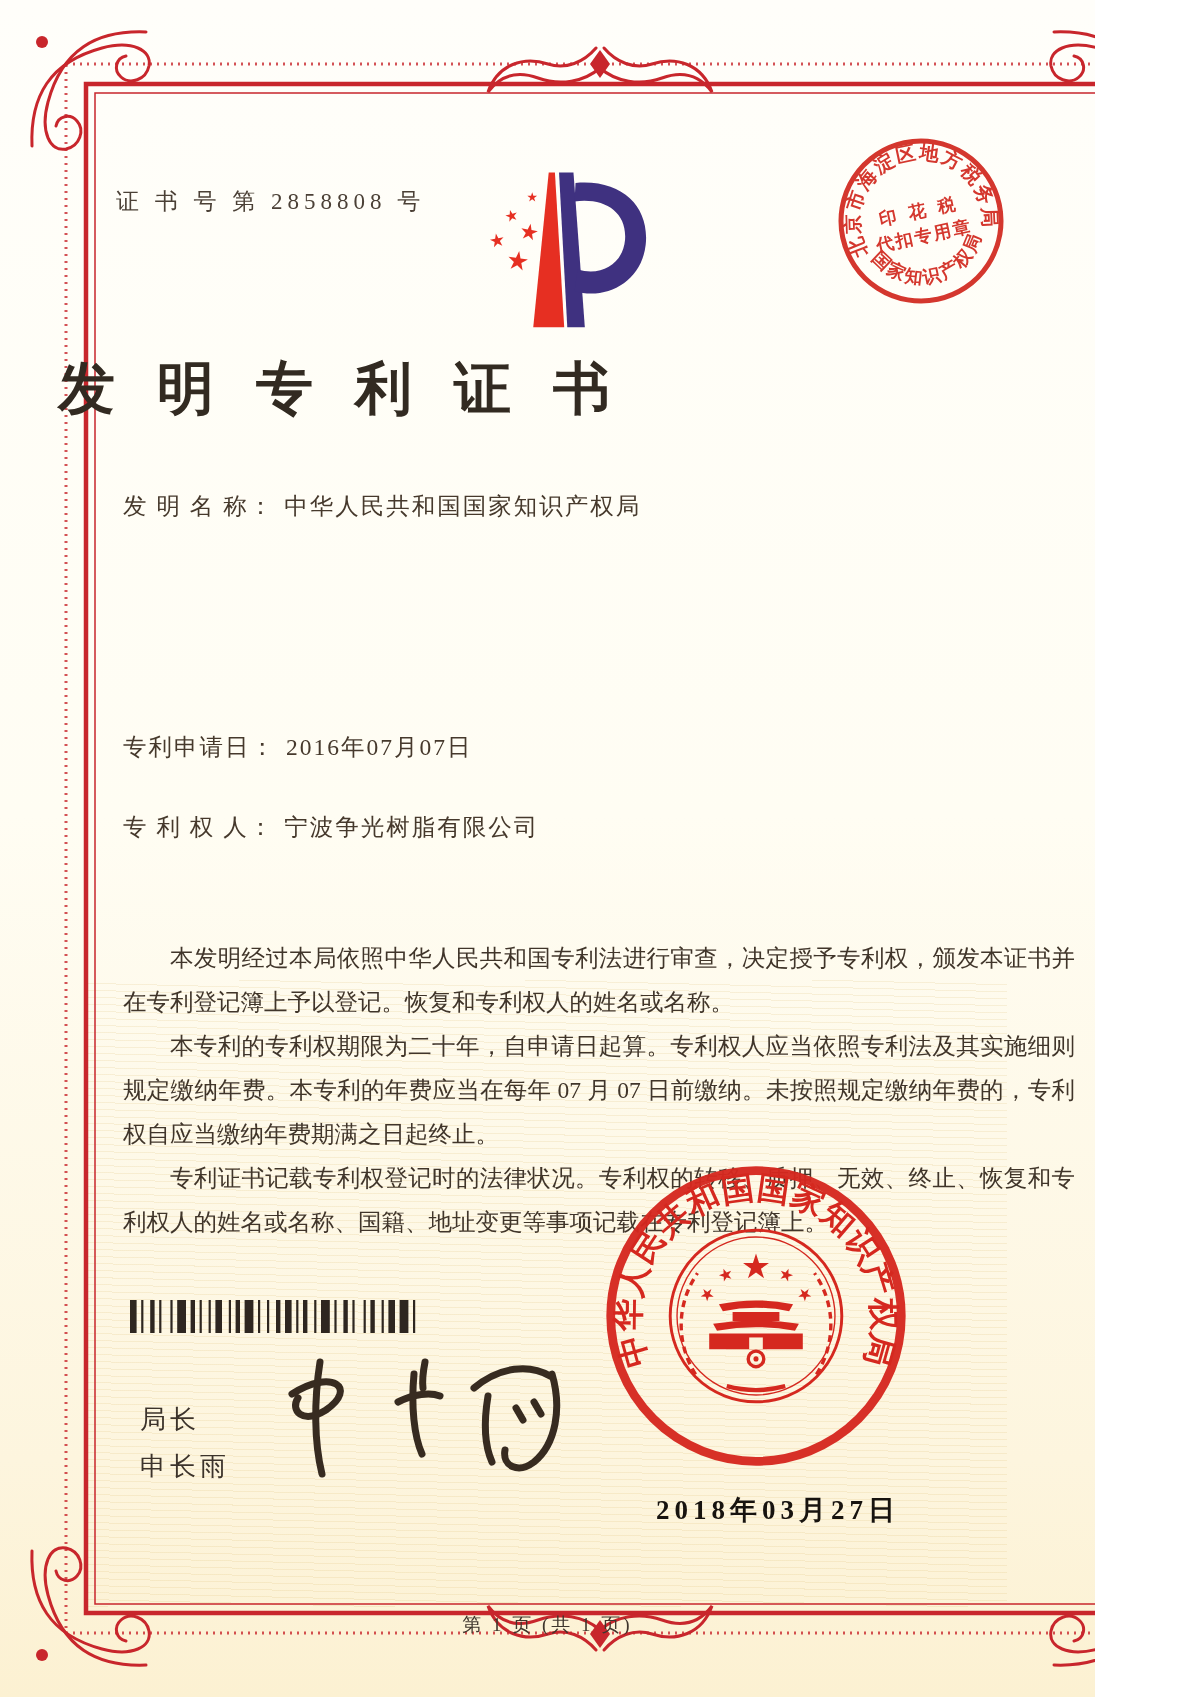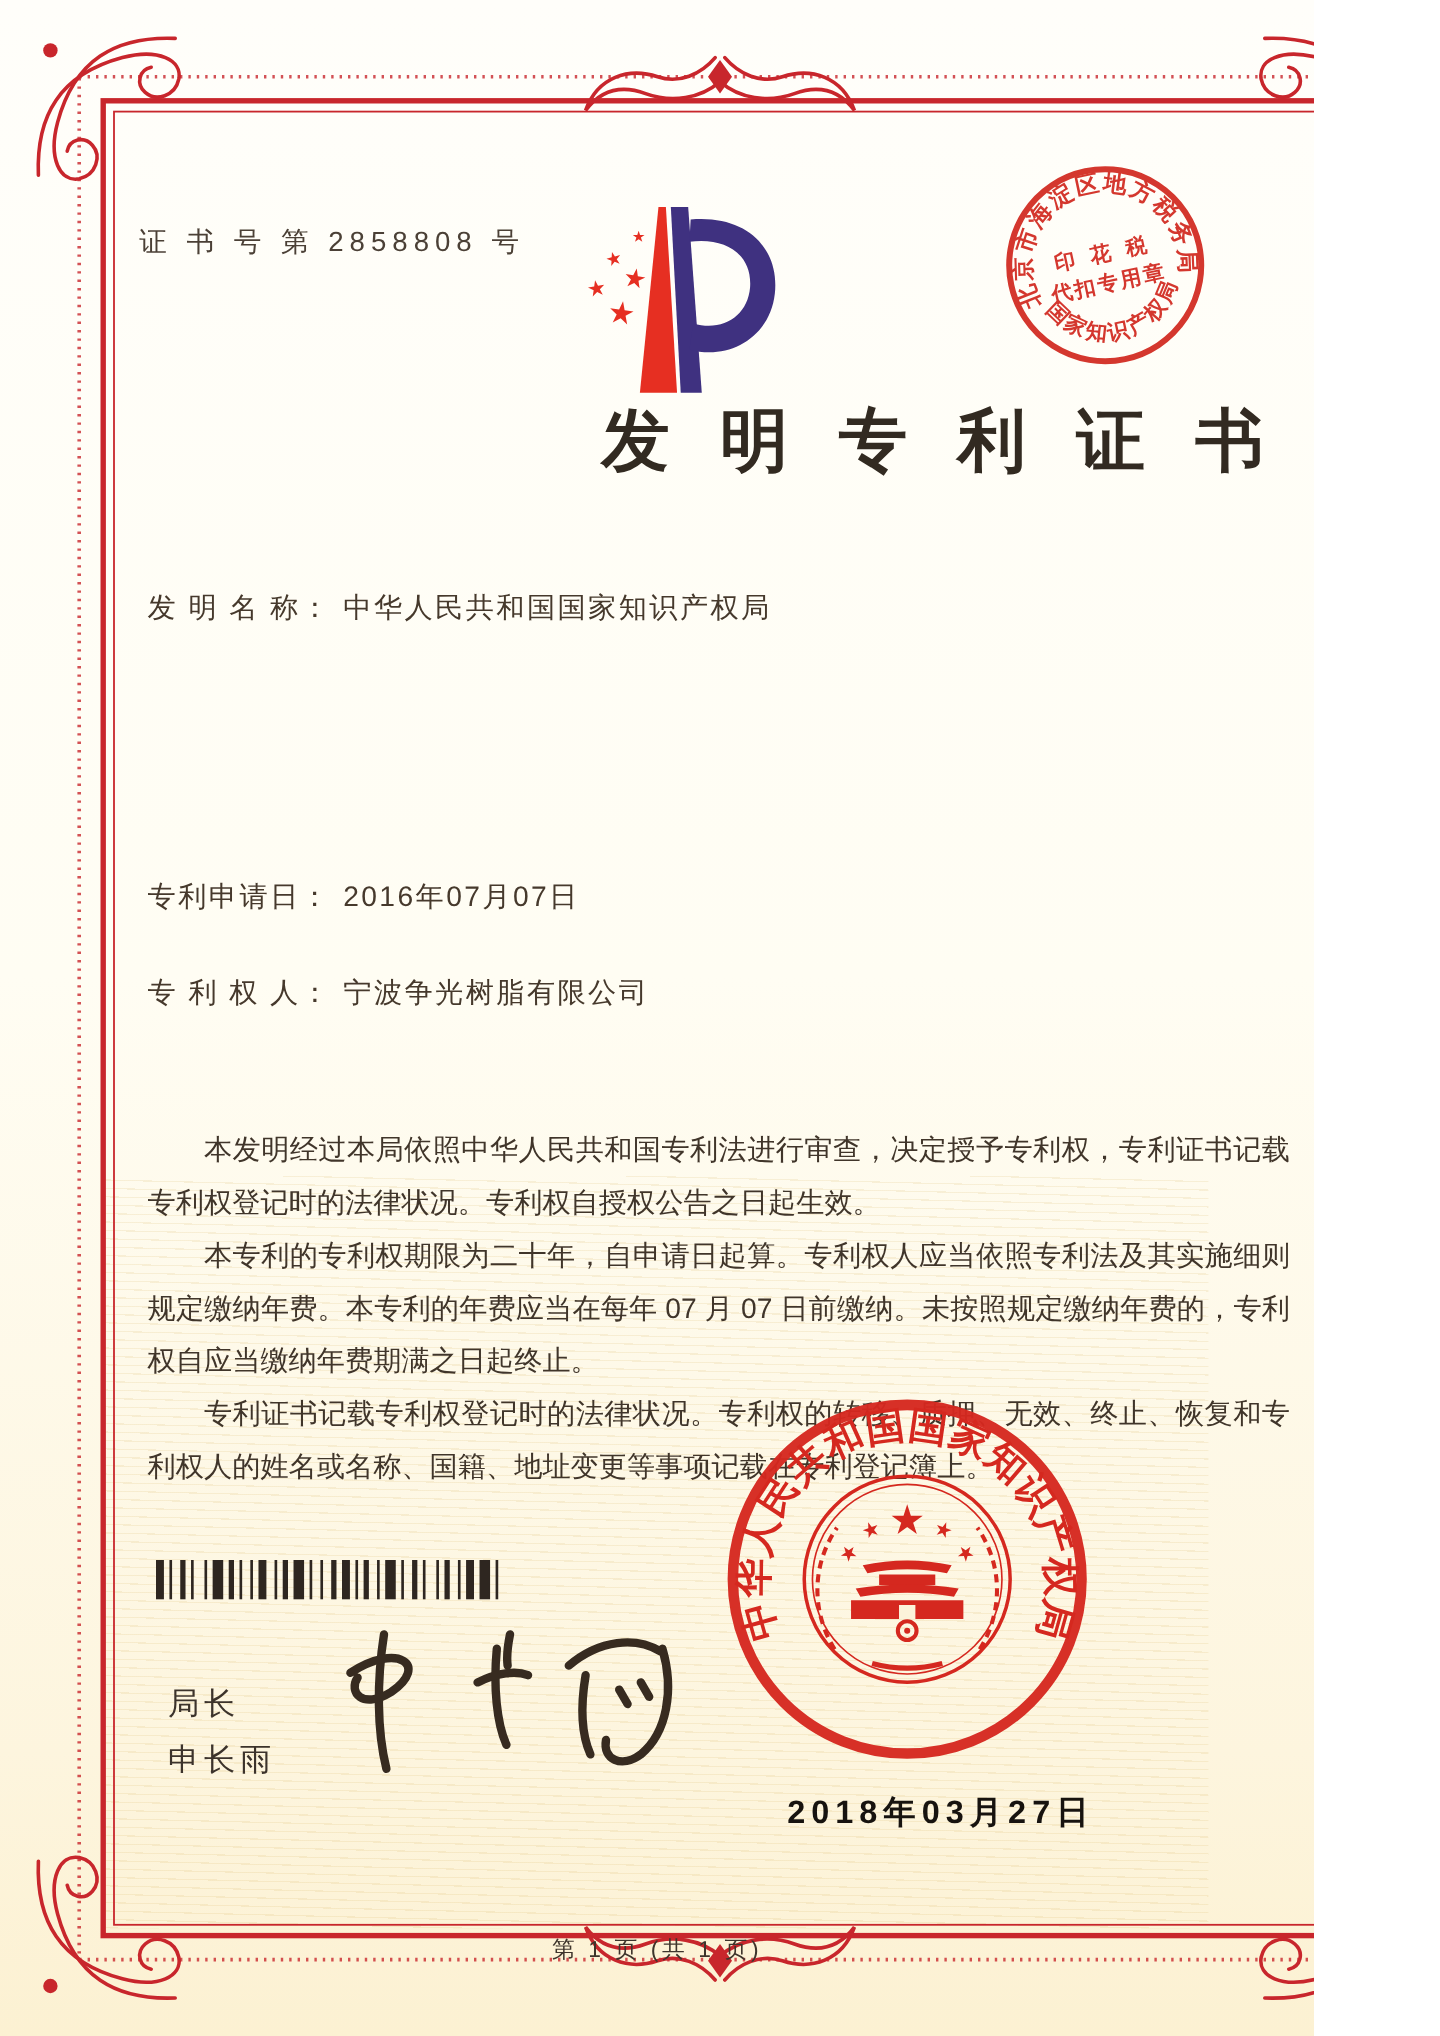--- a/index.html
+++ b/index.html
@@ -1,32 +1,32 @@
 <!DOCTYPE html>
 <html><head>
 <meta charset="utf-8">
 <style>
   html,body{margin:0;padding:0;}
   .page{
     position:relative;width:1095px;height:1697px;overflow:hidden;
     background:linear-gradient(180deg,#fffefa 0%,#fffdf3 48%,#fdf5de 86%,#fcf1d2 100%);
-    font-family:Liberation Sans, sans-serif;
+    font-family:Liberation Serif, serif;
   }
   .guilloche{
     position:absolute;left:88px;right:88px;top:980px;bottom:90px;
     background:repeating-linear-gradient(1.4deg, rgba(213,176,90,0.16) 0 1px, rgba(255,255,255,0) 1px 7px);
     pointer-events:none;
   }
   .frame{position:absolute;left:0;top:0;width:1200px;height:1697px;}
   .cert-no{position:absolute;left:116px;top:186px;font-size:23px;letter-spacing:5px;color:#4b4036;}
   .logo{position:absolute;left:460px;top:166px;width:196px;height:170px;}
   .stamp{position:absolute;left:826px;top:124px;width:190px;height:194px;transform:rotate(-12deg);opacity:.93;}
   .title{
-    position:absolute;left:0;top:330px;width:100%;text-align:right;
-    font-size:57px;font-weight:bold;letter-spacing:42px;text-indent:42px;color:#322a21;
+    position:absolute;left:0;top:351px;width:100%;text-align:left;
+    font-size:57px;font-weight:bold;letter-spacing:42px;text-indent:42px;color:#322a21;padding-left:16px;
   }
   .field{position:absolute;left:123px;font-size:23.5px;color:#46392c;white-space:nowrap;}
   .f1{top:490px}.f2{top:572px}.f3{top:654px}.f4{top:731px}.f5{top:811px}.f6{top:886px}
   .field .lab{letter-spacing:2px;}
   .field .val{margin-left:10px;letter-spacing:2px;}
   .body-text{
     position:absolute;left:123px;top:936px;width:952px;
     font-size:23.5px;line-height:44px;color:#40352a;text-align:justify;
   }
   .body-text p{margin:0;text-indent:2em;}
@@ -116,21 +116,21 @@
     <span class="lab">发 明 名 称：</span><span class="val">中华人民共和国国家知识产权局</span>
   </div>
   <div class="field f4">
     <span class="lab">专利申请日：</span><span class="val">2016年07月07日</span>
   </div>
   <div class="field f5">
     <span class="lab">专 利 权 人：</span><span class="val">宁波争光树脂有限公司</span>
   </div>
 
   <div class="body-text">
-    <p>本发明经过本局依照中华人民共和国专利法进行审查，决定授予专利权，专利证书记载专利权登记时的法律状况。专利权自授权公告之日起生效。</p>
+    <p>本发明经过本局依照中华人民共和国专利法进行审查，决定授予专利权，颁发本证书并在专利登记簿上予以登记。恢复和专利权人的姓名或名称。</p>
     <p>本专利的专利权期限为二十年，自申请日起算。专利权人应当依照专利法及其实施细则规定缴纳年费。本专利的年费应当在每年 07 月 07 日前缴纳。未按照规定缴纳年费的，专利权自应当缴纳年费期满之日起终止。</p>
     <p>专利证书记载专利权登记时的法律状况。专利权的转移、质押、无效、终止、恢复和专利权人的姓名或名称、国籍、地址变更等事项记载在专利登记簿上。</p>
   </div>
 
   <svg class="barcode" viewBox="0 0 292 33" preserveAspectRatio="none" xmlns="http://www.w3.org/2000/svg">
       <rect x="0" y="0" width="6.6000000000000005" height="33" fill="#2e2620"></rect>
       <rect x="11.200000000000001" y="0" width="2.2" height="33" fill="#2e2620"></rect>
       <rect x="20.200000000000003" y="0" width="4.4" height="33" fill="#2e2620"></rect>
       <rect x="29.200000000000003" y="0" width="2.2" height="33" fill="#2e2620"></rect>
       <rect x="40.400000000000006" y="0" width="2.2" height="33" fill="#2e2620"></rect>

